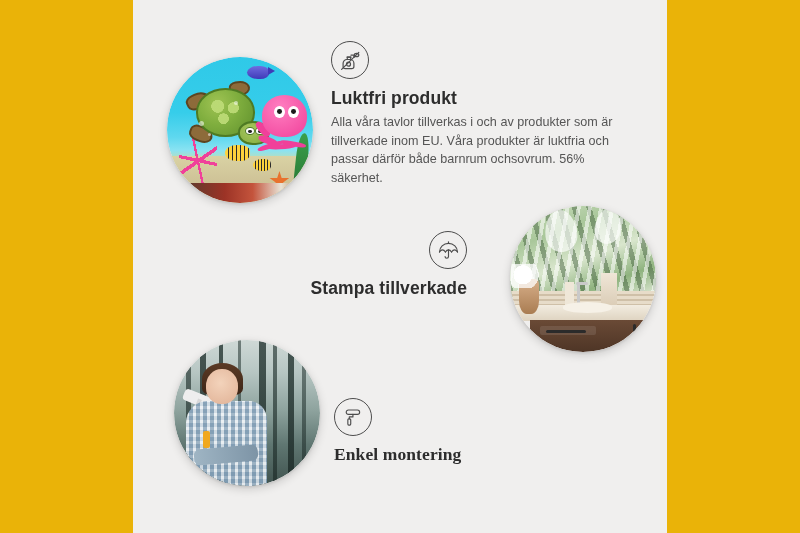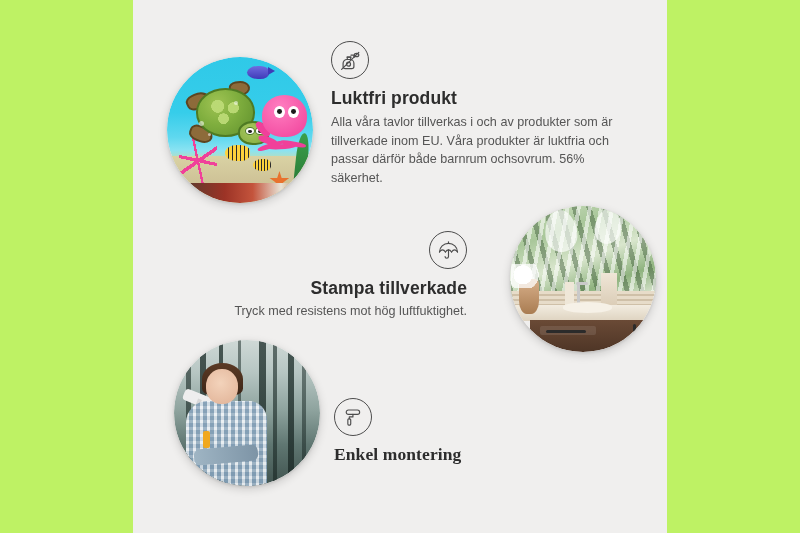--- a/index.html
+++ b/index.html
@@ -11,21 +11,21 @@
     width: 800px;
     height: 533px;
     overflow: hidden;
     font-family: "Liberation Sans", sans-serif;
   }
 
   .stage {
     position: relative;
     width: 800px;
     height: 533px;
-    background: #bef264;
+    background: #eab308;
   }
 
   
   .panel {
     position: absolute;
     left: 133px;
     top: 0;
     width: 534px;
     height: 533px;
     background: #f0efee;
@@ -452,21 +452,20 @@
           <path d="M2.6 13.6c1.0-1.5 2.0-2.2 3.1-2.2s2.1.7 3.1 2.2"></path>
           <path d="M8.8 13.6c1.0-1.5 2.1-2.2 3.2-2.2s2.2.7 3.2 2.2"></path>
           <path d="M15.2 13.6c1.0-1.5 2.0-2.2 3.1-2.2s2.1.7 3.1 2.2"></path>
           <line x1="12" y1="11.4" x2="12" y2="18.3"></line>
           <path d="M12 18.3c0 1.0-.8 1.8-1.8 1.8s-1.8-.8-1.8-1.8"></path>
           <line x1="12" y1="2.9" x2="12" y2="4.6"></line>
         </svg>
       </div>
     </div>
     <div class="f-title">Stampa tillverkade</div>
-    <div class="f-desc">Tryck med resistens mot hög luftfuktighet.</div>
   </div>
 
   <div class="feature feat-3">
     <div class="icon-circle">
       <svg width="23" height="23" viewBox="0 0 24 24" fill="none" stroke="#4d4d4d" stroke-width="1.2" stroke-linecap="round" stroke-linejoin="round">
         <rect x="4.4" y="4.2" width="14.0" height="4.6" rx="2.3"></rect>
         <path d="M11.4 8.8v2.6H7.6v2.0"></path>
         <rect x="6.1" y="13.4" width="3.0" height="6.5" rx="1.0"></rect>
       </svg>
     </div>

